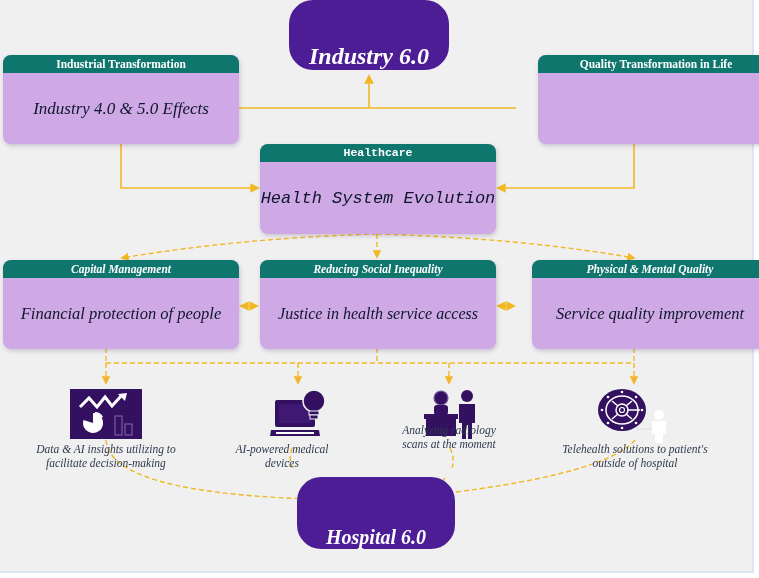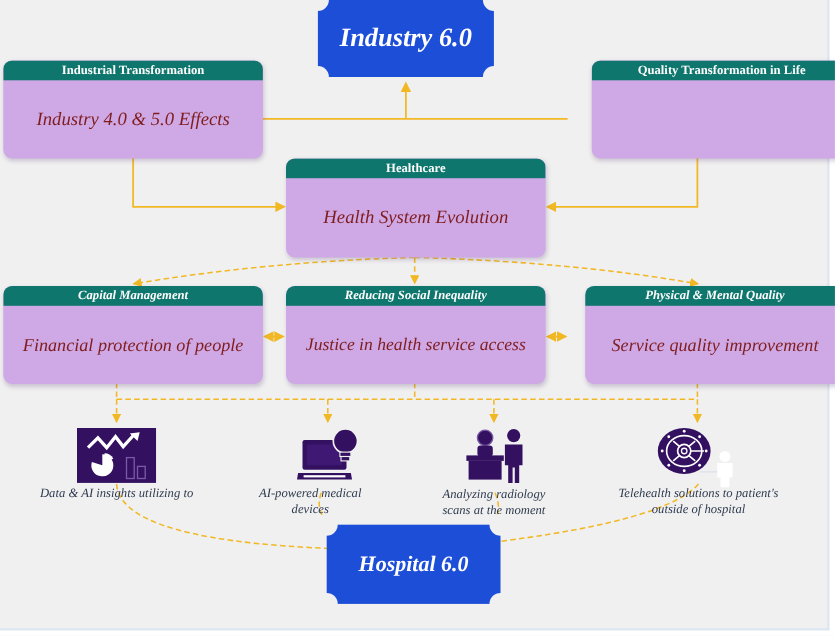--- a/index.html
+++ b/index.html
@@ -18,28 +18,28 @@
     position: absolute; border-radius: 8px; overflow: hidden;
     background: #cfa8e6;
     box-shadow: 1px 2px 4px rgba(90,60,120,0.25);
   }
   .card .hdr {
     background: #0f766e; color: #ffffff; text-align: center;
     font-weight: bold; font-size: 11.5px; height: 18px; line-height: 18px;
   }
   .card .hdr.italic { font-style: italic; }
   .card .body {
-    color: #7f1d1d; font-style: italic; text-align: right;
+    color: #0f172a; font-style: italic; text-align: right;
     display: flex; align-items: center; justify-content: center;
     white-space: nowrap;
   }
   .badge {
-    position: absolute; background: #1d4ed8; color: #ffffff;
+    position: absolute; background: #4c1d95; color: #ffffff;
     font-style: italic; font-weight: bold; text-align: center;
-    display: flex; align-items: center; justify-content: center;
+    display: flex; align-items: flex-end; justify-content: center; border-radius: 24px;
   }
   .badge .notch {
     position: absolute; width: 20px; height: 20px; border-radius: 50%;
     background: #f0f0f0;
   }
   .icon { position: absolute; }
   .caption {
     position: absolute; text-align: center; color: #2e3a4e;
     font-style: italic; font-size: 11.5px; line-height: 14px;
   }
@@ -94,21 +94,21 @@
 
 <div class="card" style="left:3px; top:55px; width:236px; height:89px;">
   <div class="hdr">Industrial Transformation</div>
   <div class="body" style="height:71px; font-size:17px;">Industry 4.0 &amp; 5.0 Effects</div>
 </div>
 
 <div class="card" style="left:516px; top:55px; width:236px; height:89px;margin-left:22px;">
   <div class="hdr">Quality Transformation in Life</div>
 </div>
 
-<div class="card" style="left:260px; top:144px; width:236px; height:90px;">
+<div class="card" style="left:260px; top:144px; width:236px; height:90px;font-family:Liberation Mono, monospace;">
   <div class="hdr">Healthcare</div>
   <div class="body" style="height:72px; font-size:17px;">Health System Evolution</div>
 </div>
 
 <div class="card" style="left:3px; top:260px; width:236px; height:89px;">
   <div class="hdr italic">Capital Management</div>
   <div class="body" style="height:71px; font-size:16.5px;">Financial protection of people</div>
 </div>
 
 <div class="card" style="left:260px; top:260px; width:236px; height:89px;">
@@ -167,26 +167,27 @@
     <circle cx="12" cy="35" r="1.3"></circle>
       <circle cx="40" cy="35" r="1.3"></circle>
   </g>
   <circle cx="63" cy="27" r="5" fill="#ffffff"></circle>
   <path d="M56,33 L70,33 L70,46 L67,46 L67,55 L59,55 L59,46 L56,46 z" fill="#ffffff"></path>
   <line x1="40" y1="41" x2="56" y2="41" stroke="#d8d8e8" stroke-width="0.8"></line>
 </svg>
 
 <div class="caption" style="left:10px; top:442px; width:192px;">
   <div>Data &amp; AI insights utilizing to</div>
+  <div>facilitate decision-making</div>
 </div>
 <div class="caption" style="left:212px; top:442px; width:140px;">
   <div>AI-powered medical</div>
   <div>devices</div>
 </div>
-<div class="caption" style="left:384px; top:443px; width:130px;">
+<div class="caption" style="left:384px; top:423px; width:130px;">
   <div>Analyzing radiology</div>
   <div>scans at the moment</div>
 </div>
 <div class="caption" style="left:545px; top:442px; width:180px;">
   <div>Telehealth solutions to patient's</div>
   <div>outside of hospital</div>
 </div>
 
 <div class="badge" style="left:297px; top:477px; width:158px; height:72px; font-size:20px;">
   <span class="notch" style="left:-10px; top:-10px;"></span>

